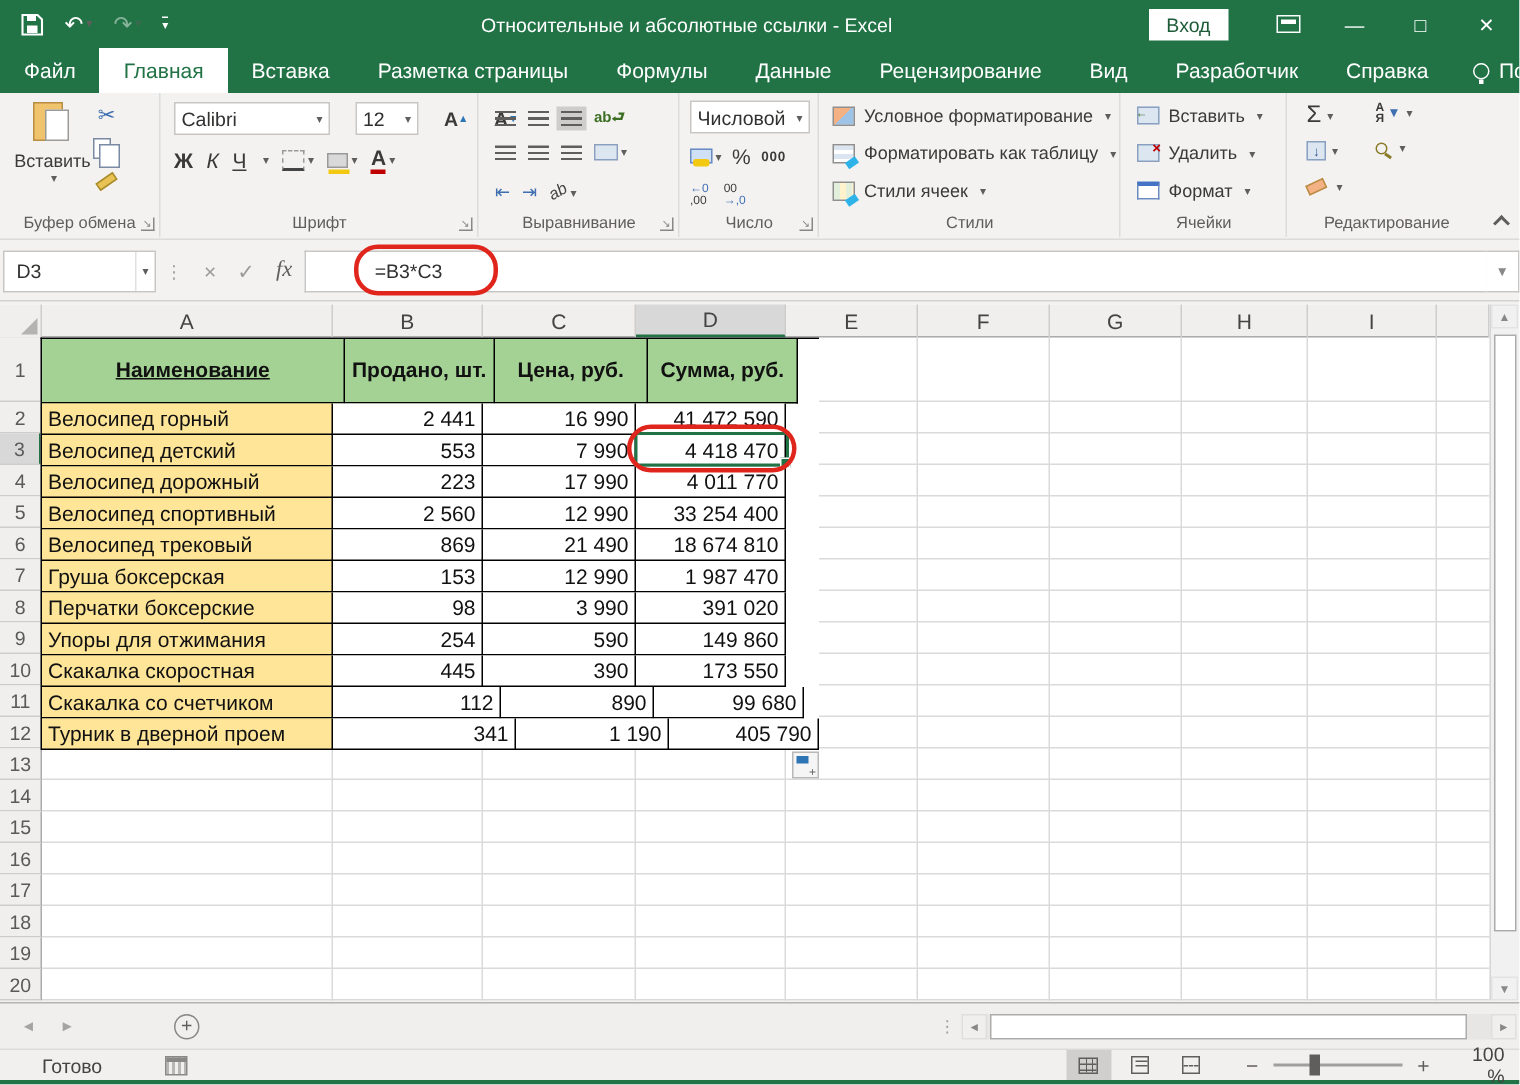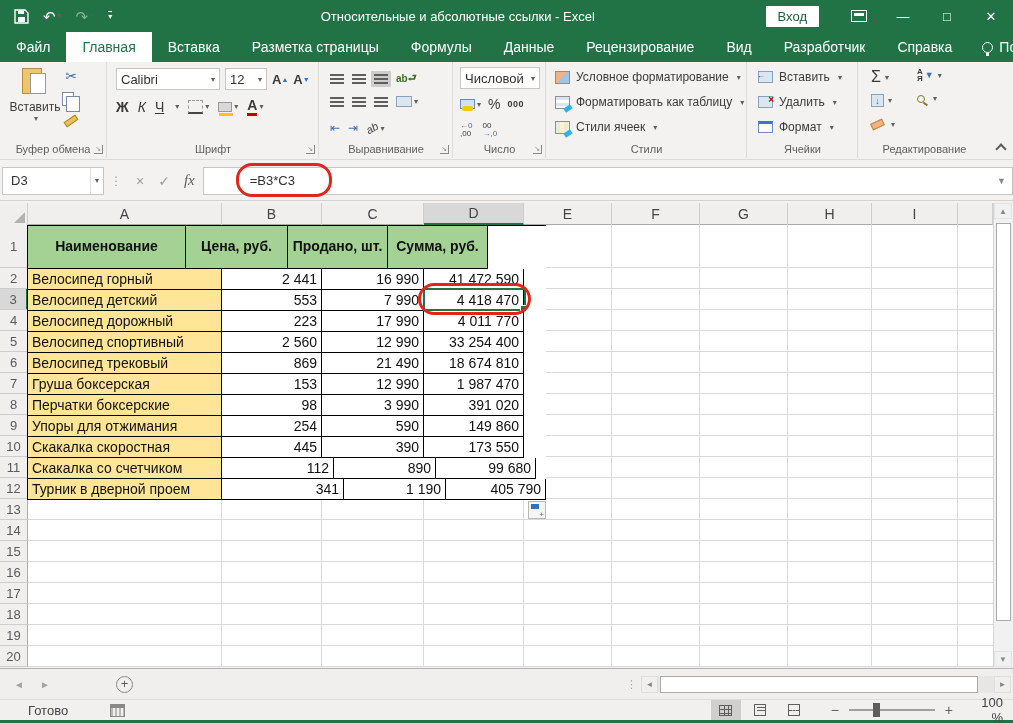--- a/index.html
+++ b/index.html
@@ -46,21 +46,21 @@
   .clipboard { position:absolute; left:0; top:2px; width:20px; height:26px; background:#f0c36d; border:1px solid #b98d43; }
   .clippage { position:absolute; left:8px; top:7px; width:16px; height:21px; background:#fff; border:1px solid #9a9a9a; }
   .paste-lbl { margin-top:4px; font-size:12px; color:#3b3a39; }
   .clip-col { position:absolute; left:62px; top:6px; display:flex; flex-direction:column; gap:8px; }
   .scissors { font-size:14px; color:#3f6fb0; }
   .copyicon { width:12px; height:14px; border:1px solid #7a8aa5; background:#fff; position:relative; }
   .copyicon:before { content:""; position:absolute; left:3px; top:3px; width:12px; height:14px; border:1px solid #7a8aa5; background:#fff; }
   .brush { width:14px; height:6px; background:#e8c254; border:1px solid #a98c2f; transform:rotate(-35deg); margin-top:4px; }
 
   .g-font { left:108px; width:211px; }
-  .fontrow1 { position:absolute; left:8px; top:6px; display:flex; align-items:center; gap:5px; }
+  .fontrow1 { position:absolute; left:8px; top:6px; display:flex; align-items:center; gap:17px; }
   .fontrow2 { position:absolute; left:8px; top:36px; display:flex; align-items:center; gap:9px; font-size:14px; }
   .bld { font-weight:bold; }
   .itl { font-style:italic; }
   .und { text-decoration:underline; }
   .grow-az { font-size:13px; font-weight:bold; position:relative; }
   .grow-az sup { font-size:7px; }
   .borderic { width:15px; height:14px; border:1px dashed #9a9a9a; border-bottom:2px solid #444; }
   .bucket { width:14px; height:10px; background:#d9d9d9; border:1px solid #999; position:relative; }
   .bucket:after { content:""; position:absolute; left:0; bottom:-5px; width:14px; height:3px; background:#f2c811; }
   .fcolor { font-size:14px; font-weight:bold; border-bottom:3px solid #c00000; line-height:1.05; }
@@ -521,23 +521,23 @@
         <div class="hline" style="top: 337px;"></div>
         <div class="hline" style="top: 358px;"></div>
         <div class="hline" style="top: 379px;"></div>
         <div class="hline" style="top: 400px;"></div>
         <div class="hline" style="top: 421px;"></div>
         <div class="hline" style="top: 442px;"></div>
         <div class="hline" style="top: 463px;"></div>
       </div>
     <div class="xltable" id="xltable">
         <div class="trow" style="height: 43px;">
-          <div class="tcell thead" style="width: 158px;">Наименование</div>
+          <div class="tcell thead" style="width: 202px; text-decoration: underline;">Наименование</div>
+          <div class="tcell thead" style="width: 100px;">Продано, шт.</div>
           <div class="tcell thead" style="width: 102px;">Цена, руб.</div>
-          <div class="tcell thead" style="width: 100px;">Продано, шт.</div>
           <div class="tcell thead" style="width: 100px;">Сумма, руб.</div>
         </div>
         <div class="trow" style="height: 21px;">
           <div class="tcell tname" style="width: 194px;">Велосипед горный</div>
           <div class="tcell tnum" style="width: 100px;">2 441</div>
           <div class="tcell tnum" style="width: 102px;">16 990</div>
           <div class="tcell tnum" style="width: 100px;">41 472 590</div>
         </div>
         <div class="trow" style="height: 21px;">
           <div class="tcell tname" style="width: 194px;">Велосипед детский</div>

